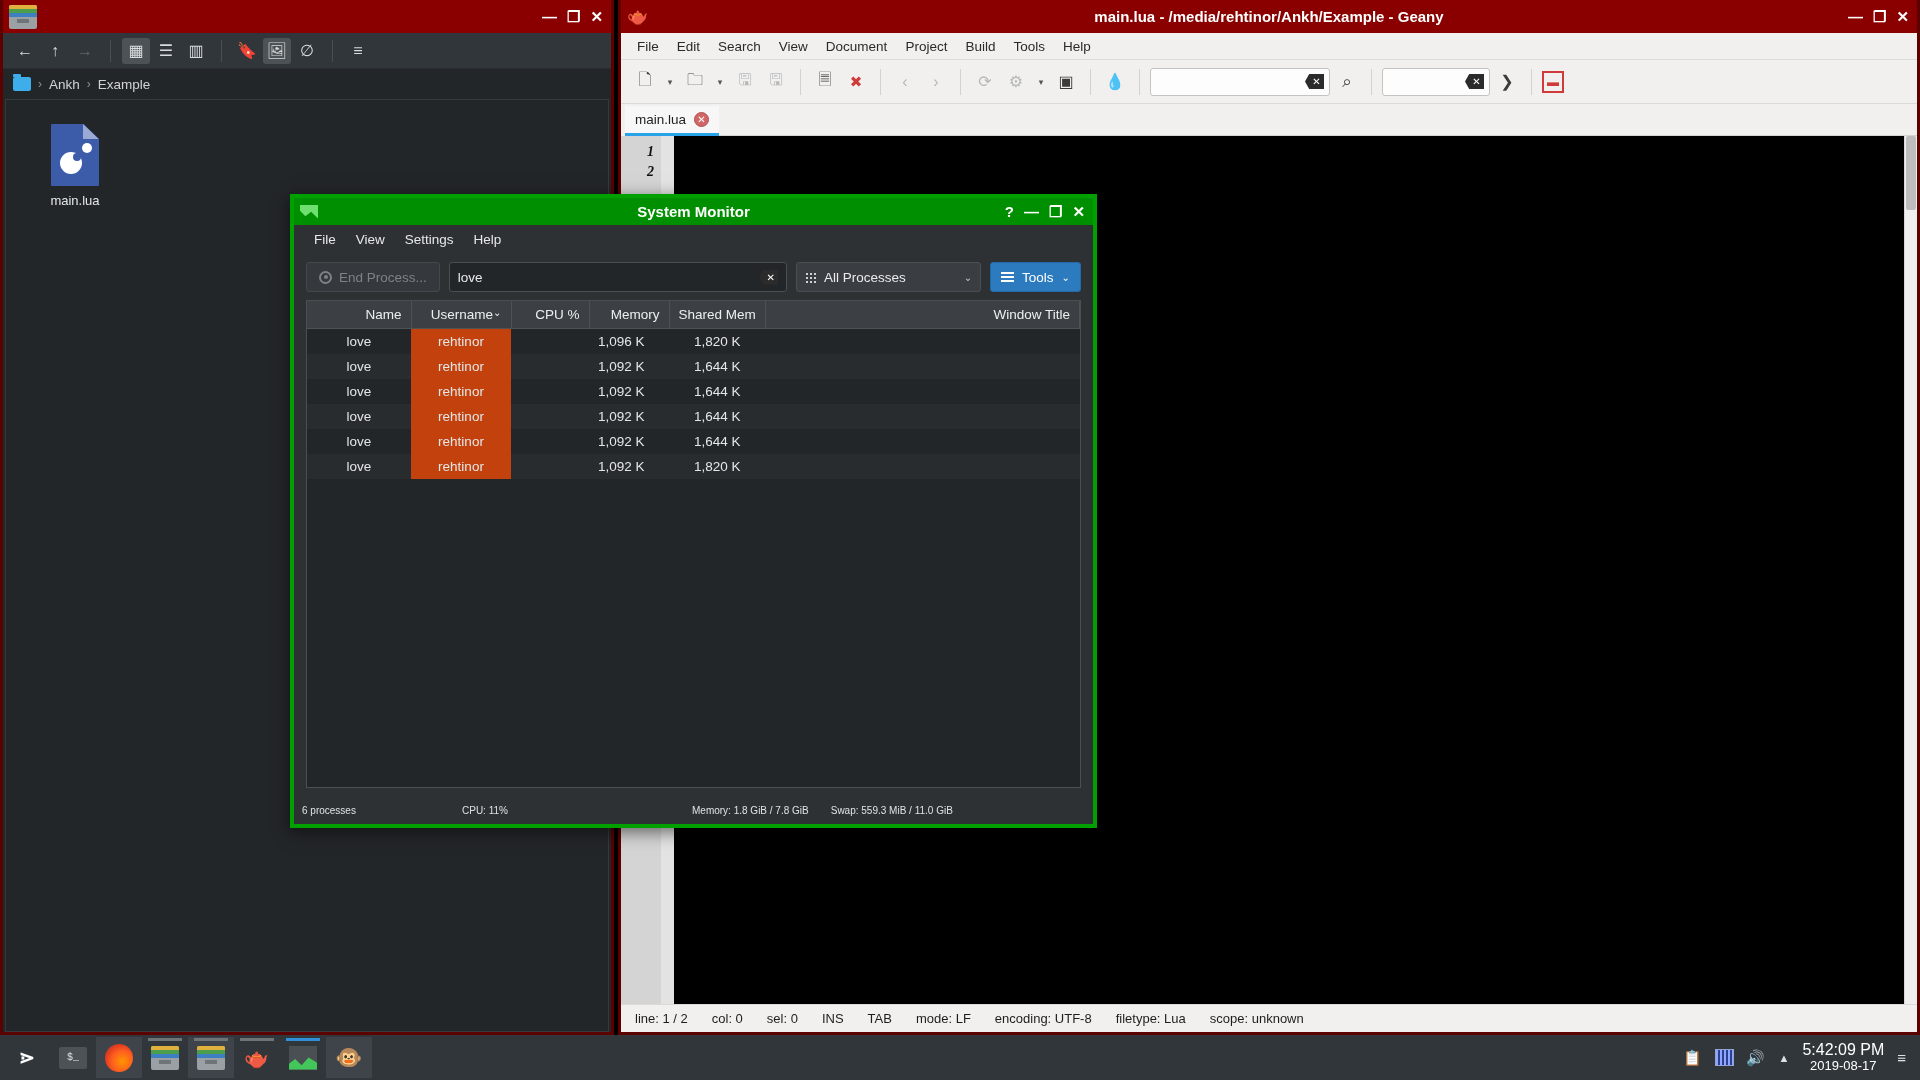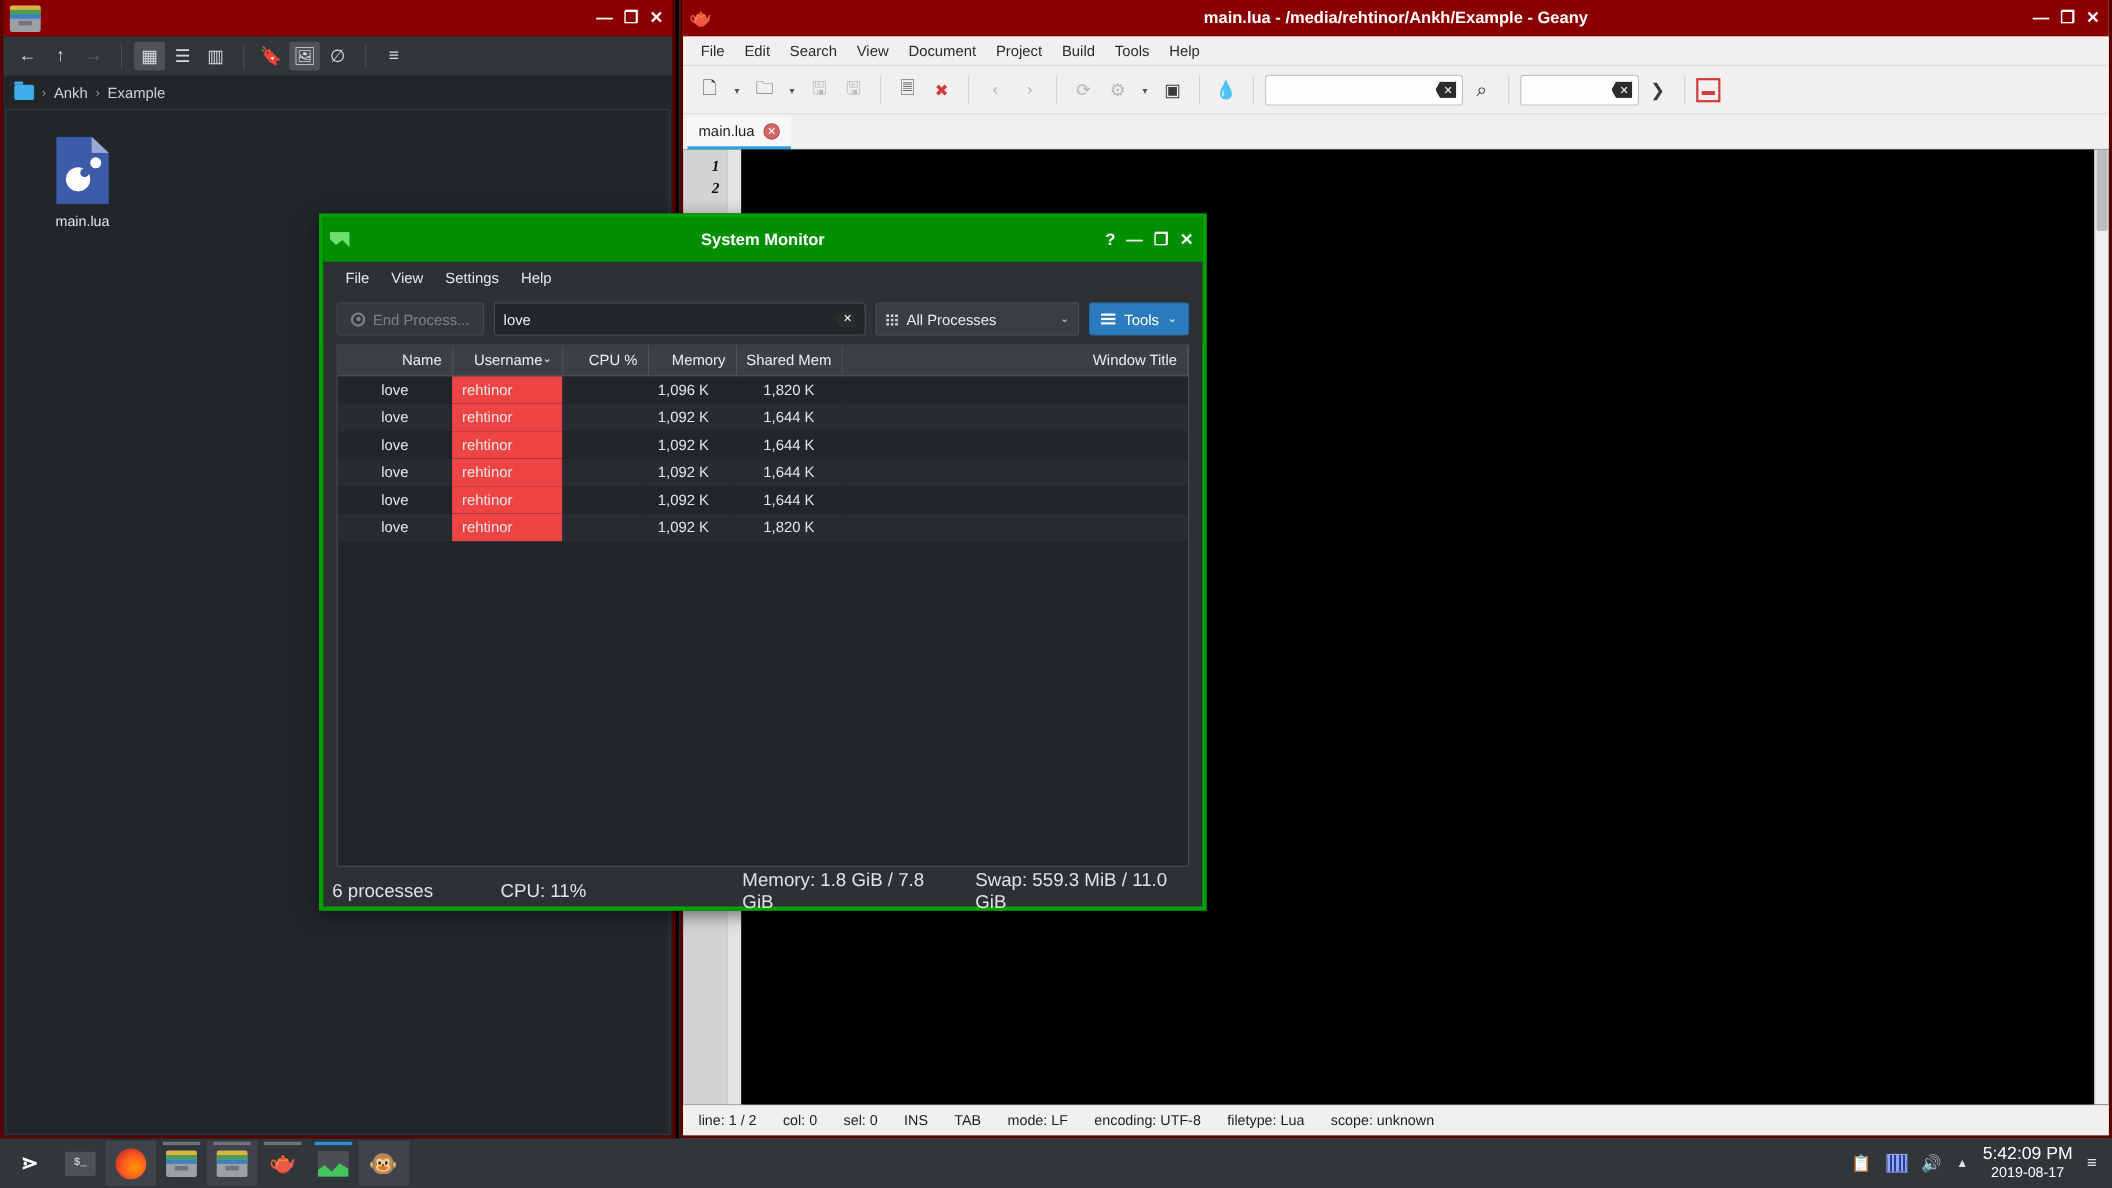--- a/index.html
+++ b/index.html
@@ -167,21 +167,21 @@
     border-top: 1px solid #dadada;
   }
 
   
   #sysmon {
     position: absolute; left: 290px; top: 194px; width: 807px; height: 634px;
     background: #2e3134; border: 4px solid #00a000;
     display: flex; flex-direction: column;
     box-shadow: 0 4px 16px rgba(0,0,0,.55);
   }
-  #sysmon .win-title { background: #008f00; height: 40px; }
+  #sysmon .win-title { background: #008f00; height: 27px; }
   .sm-tri {
     width: 18px; height: 14px; background: #6fe06f;
     clip-path: polygon(0 0, 100% 0, 100% 100%, 62% 52%, 30% 84%, 0 45%);
   }
   .smmenu {
     height: 29px; background: #2e3134; display: flex; align-items: center;
     padding: 0 12px; gap: 4px;
   }
   .smmenu span { font-size: 13.5px; color: #e6e8ea; padding: 3px 8px; }
   .smtabs {
@@ -239,27 +239,27 @@
     background: #3c4044; color: #eceff1; font-size: 13.5px; font-weight: normal;
     text-align: right; padding: 6px 9px; border-right: 1px solid #4d5256;
     border-bottom: 1px solid #4d5256; white-space: nowrap;
   }
   table.ptable td {
     font-size: 13.5px; color: #e4e7e9; padding: 5px 9px; border: none;
   }
   table.ptable tbody tr:nth-child(odd) { background: #232629; }
   table.ptable tbody tr:nth-child(even) { background: #292c2f; }
   td.c-name { text-align: center; width: 104px; }
-  td.c-user { width: 100px; background: #ef4444; color: #e6f0f0; }
+  td.c-user { text-align: center; width: 100px; background: #c2410c; color: #e6f0f0; }
   td.c-cpu  { text-align: right; width: 78px; }
   td.c-mem  { text-align: left; width: 80px; }
   td.c-shm  { text-align: center; width: 90px; }
   td.c-win  { text-align: left; }
   .sm-status {
-    height: 28px; display: flex; align-items: center; font-size: 17px;
+    height: 28px; display: flex; align-items: center; font-size: 10px;
     color: #dfe2e4; padding: 0 8px;
   }
 
   
   #taskbar {
     position: absolute; left: 0; bottom: 0; width: 1920px; height: 45px;
     background: #31363b; display: flex; align-items: center; padding: 0 4px;
   }
   .tb-item {
     width: 46px; height: 41px; display: flex; align-items: center; justify-content: center;

